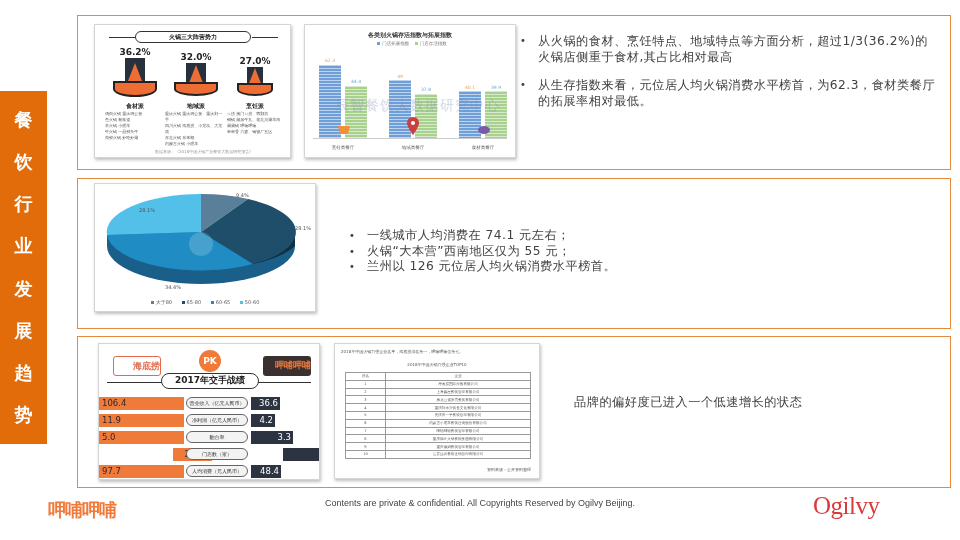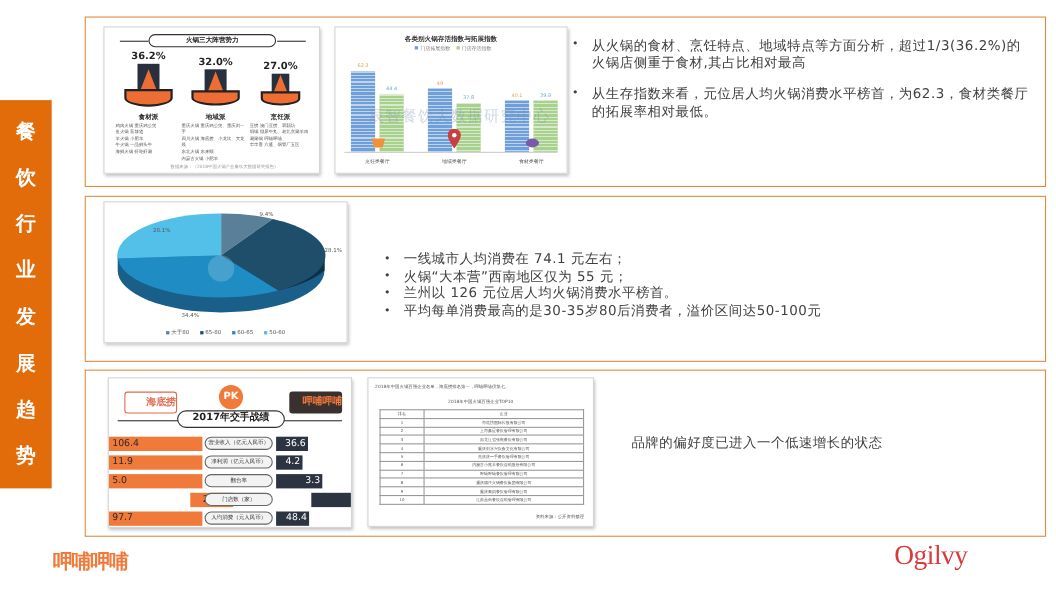--- a/index.html
+++ b/index.html
@@ -241,21 +241,20 @@
       <span><i style="background:#1f4e6b"></i><b style="font-weight:normal">65-80</b></span>
       <span><i style="background:#1f8dc4"></i><b style="font-weight:normal">60-65</b></span>
       <span><i style="background:#53c0ea"></i><b style="font-weight:normal">50-60</b></span>
     </div>
   </div>
 
   <ul class="bullets" id="p2-bullets">
     <li>一线城市人均消费在 74.1 元左右；</li>
     <li>火锅“大本营”西南地区仅为 55 元；</li>
     <li>兰州以 126 元位居人均火锅消费水平榜首。</li>
-    <li>平均每单消费最高的是30-35岁80后消费者，溢价区间达50-100元</li>
   </ul>
 </div>
 
 <div class="panel" id="panel3">
   <div class="img-card" id="img-pk">
     <div class="brand-box" id="brand-hdl">海底捞</div>
     <div class="pk-badge">PK</div>
     <div class="brand-box" id="brand-xbxb">呷哺呷哺</div>
     <div class="pk-line"></div>
     <div class="pk-title">2017年交手战绩</div>
@@ -339,14 +338,15 @@
     </tbody>
       </table>
     <div class="tbl-src">资料来源：公开资料整理</div>
   </div>
 
   <div id="p3-text">品牌的偏好度已进入一个低速增长的状态</div>
 </div>
 
 <div id="footer-logo">呷哺呷哺</div>
 <div id="footer-copy">
+  <div>Contents are private &amp; confidential. All Copyrights Reserved by Ogilvy  Beijing.</div>
 </div>
 <div id="ogilvy">Ogilvy</div>
 
 </body></html>

